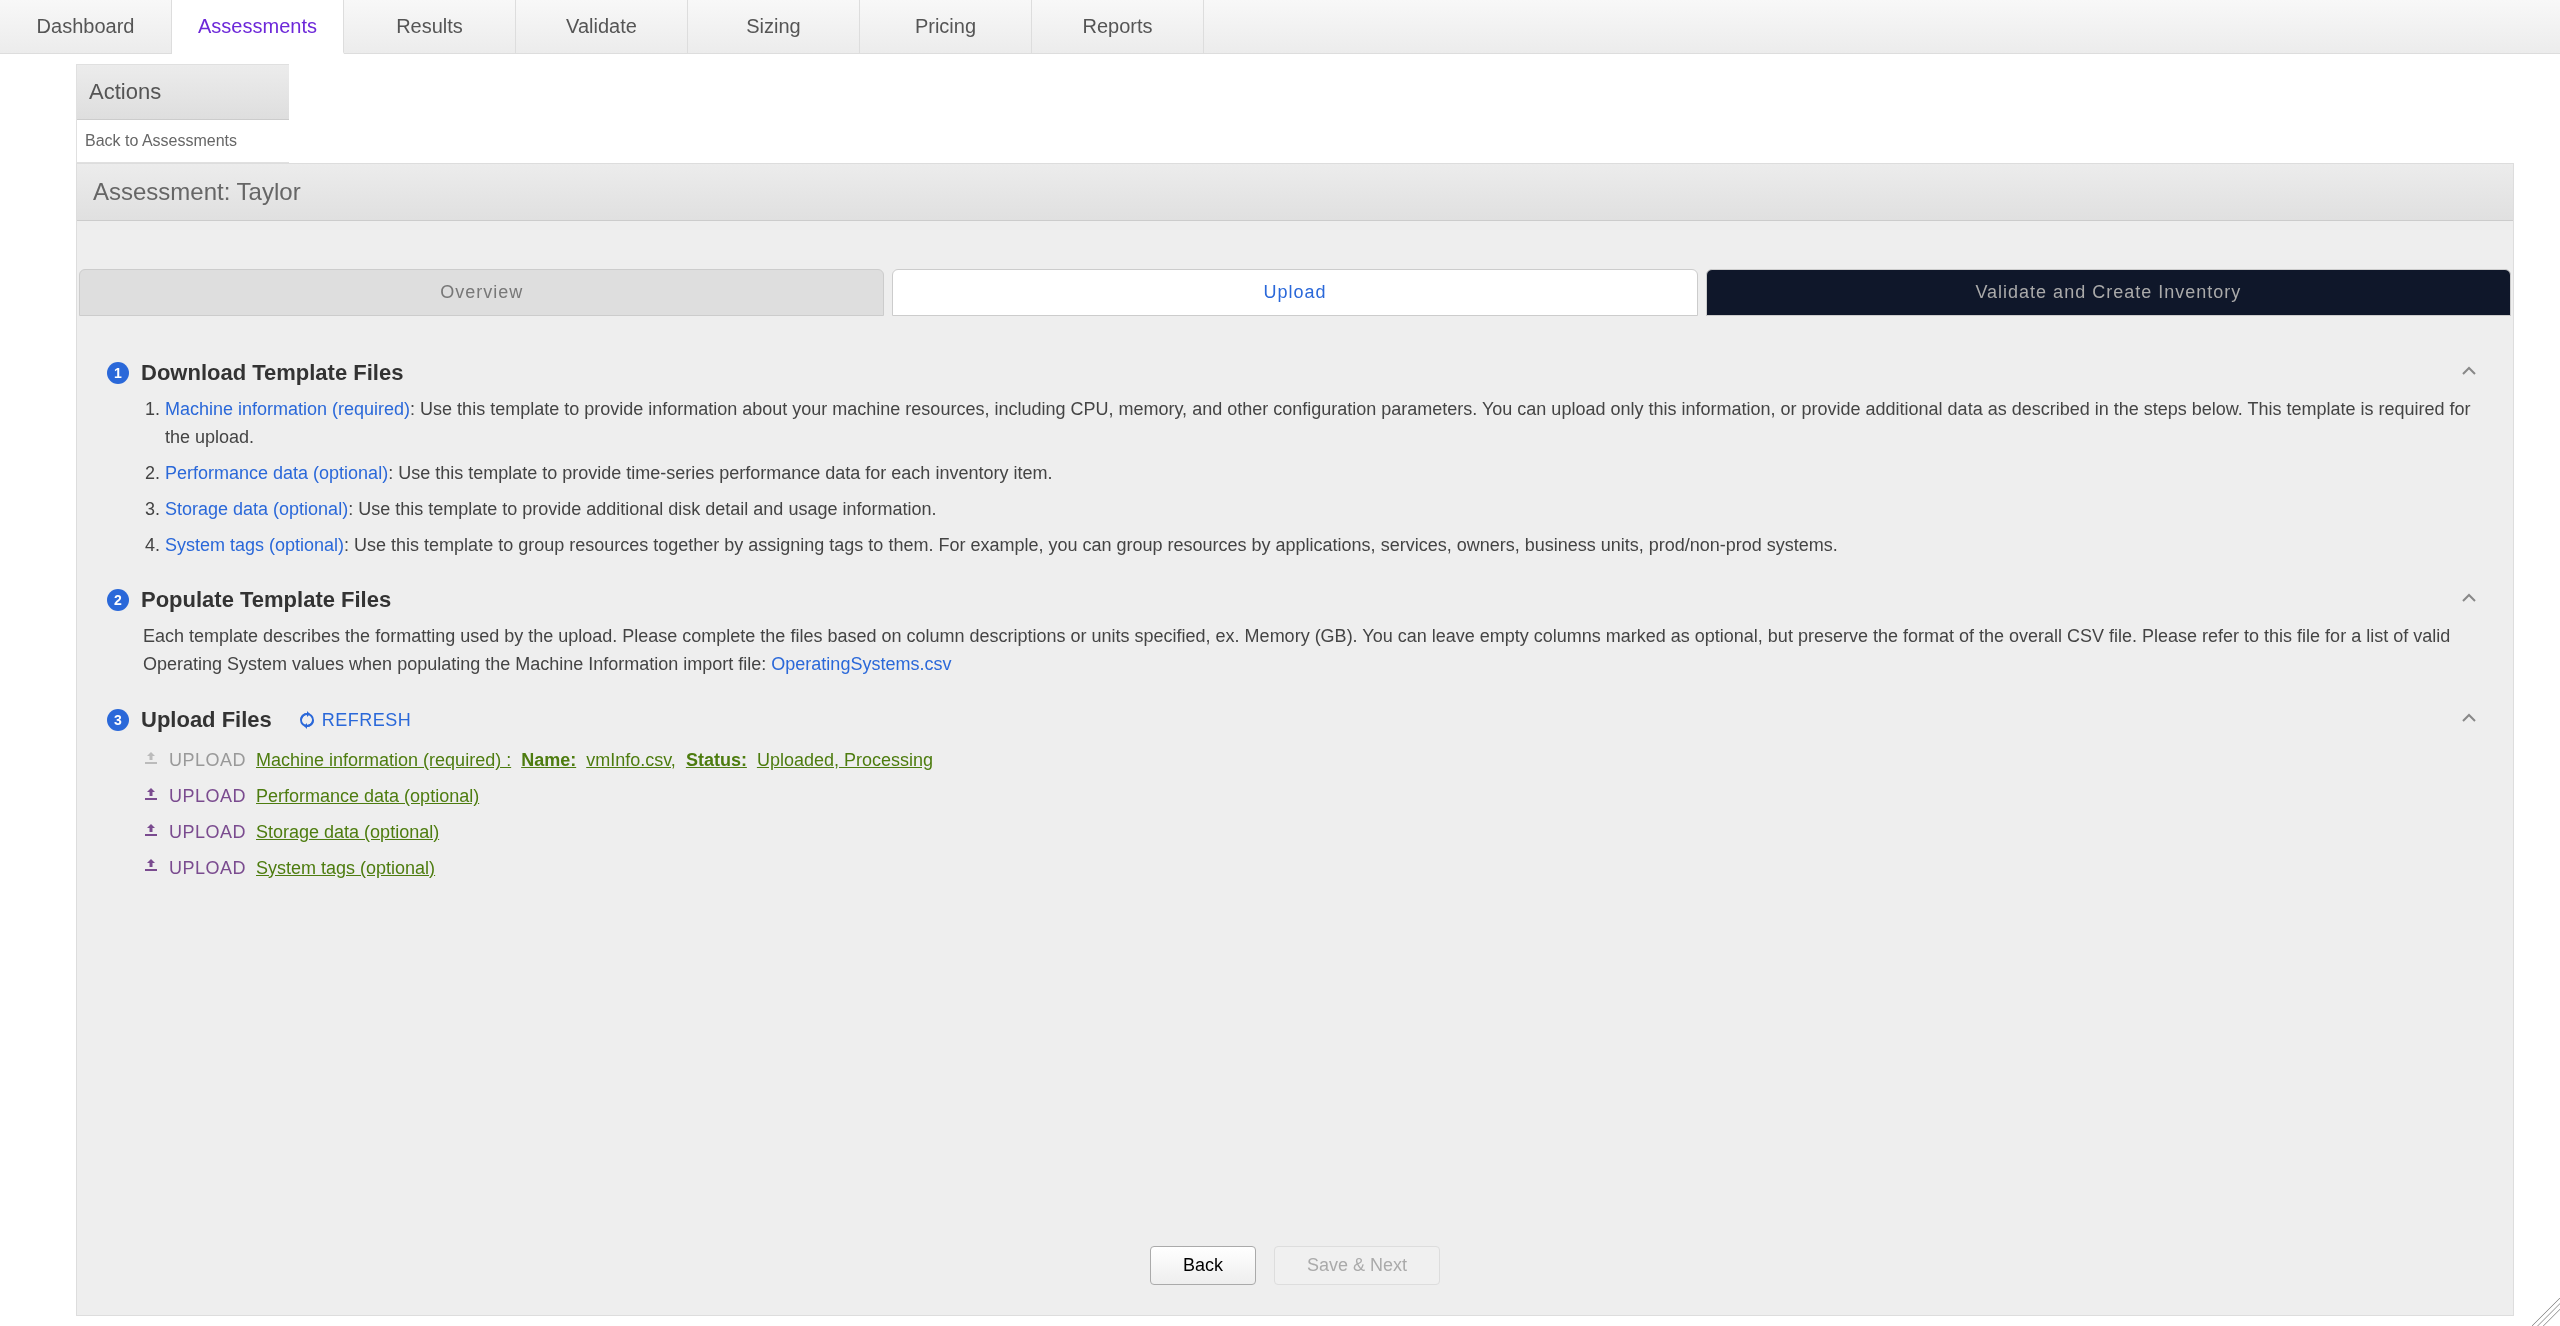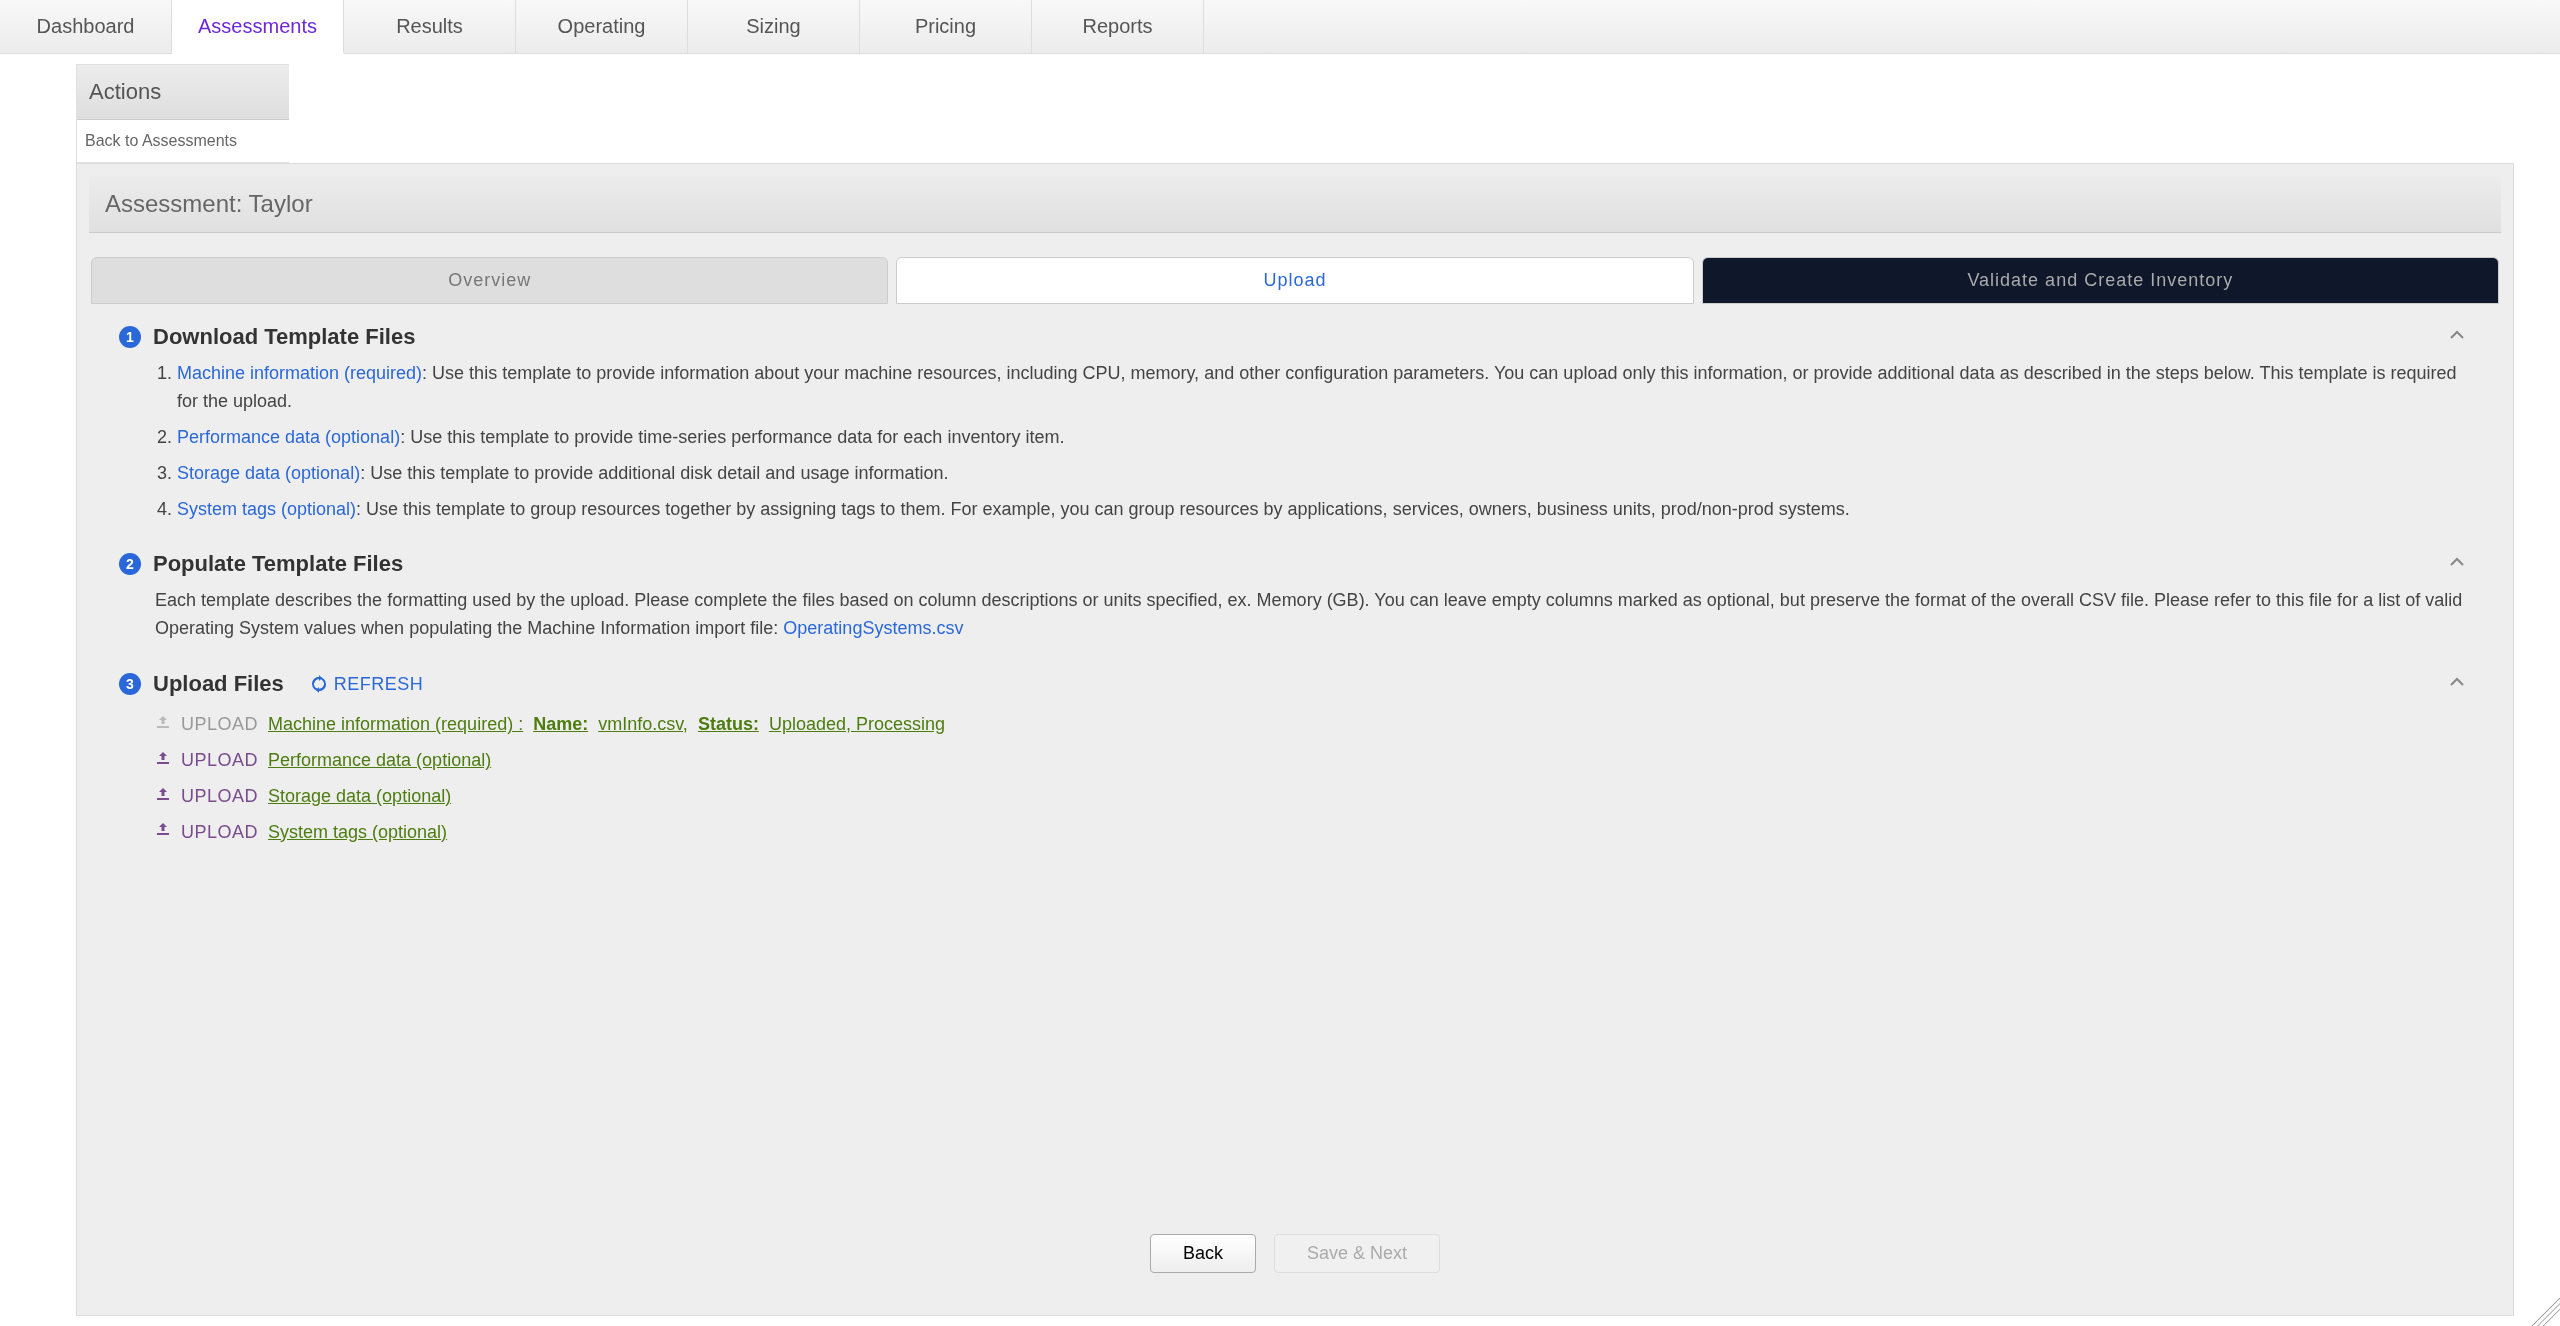--- a/index.html
+++ b/index.html
@@ -6,21 +6,21 @@
 body { font-family: -apple-system, BlinkMacSystemFont, "Segoe UI", Helvetica, Arial, sans-serif; background: #f5f5f5; width: 2560px; height: 1326px; overflow: hidden; }
 .page-wrap { background: #fff; width: 100%; height: 100%; position: relative; }
 .top-tabs { display: flex; height: 54px; background: linear-gradient(to bottom, #f8f8f8 0%, #ececec 100%); border-bottom: 1px solid #ddd; }
 .top-tab { flex: 0 0 172px; display: flex; align-items: center; justify-content: center; font-size: 20px; color: #555; border-right: 1px solid #ddd; cursor: pointer; }
 .top-tab.active { background: #fff; color: #6d28d9; font-weight: 400; border-bottom: 2px solid #fff; margin-bottom: -1px; }
 .content-area { display: flex; padding: 10px 46px 10px 76px; height: calc(100% - 54px); flex-direction: column; }
 .sidebar { width: 213px; background: #fff; border: 1px solid #e0e0e0; border-right: none; display: flex; flex-direction: column; }
 .sidebar-header { background: linear-gradient(to bottom, #ececec,#dedede); padding: 14px 12px; font-size: 22px; color: #555; border-bottom: 1px solid #ccc; }
 .sidebar-link { padding: 12px 8px; font-size: 16px; color: #666; cursor: pointer; }
 .blue-bar { width: 6px; background: #2a68d9; }
-.main-panel { flex: 1; background: #eeeeee; border: 1px solid #ddd; padding: 12px; display: flex; flex-direction: column; }
+.main-panel { flex: 1; background: #eeeeee; border: 1px solid #ddd; padding: 0; display: flex; flex-direction: column; gap: 24px; }
 .assessment-header { background: linear-gradient(to bottom,#ececec,#e0e0e0); border-bottom: 1px solid #ccc; padding: 14px 16px; font-size: 24px; color: #666; font-weight: 400; margin: 0; }
 .wizard-tabs { display: flex; gap: 8px; padding: 24px 0 0 0; margin: 0 0 10px 0; }
 .wizard-tab { flex: 1; background: #dedede; border: 1px solid #ccc; border-radius: 6px 6px 0 0; padding: 12px 0; text-align: center; font-size: 18px; color: #777; letter-spacing: 1px; cursor: pointer; }
 .wizard-tab.wactive { background: #fff; color: #2a68d9; }
 .wizard-tab.wdisabled { color: #aaa; background: #0f172a; }
 .wizard-body { padding: 10px 30px 30px 30px; flex: 1; overflow: auto; }
 .section { margin-bottom: 28px; }
 .section-head { display: flex; align-items: center; gap: 12px; position: relative; }
 .step-badge { width: 22px; height: 22px; border-radius: 50%; background: #2a68d9; color: #fff; font-size: 14px; display: flex; align-items: center; justify-content: center; font-weight: 600; }
 .section-title { font-size: 22px; font-weight: 600; color: #333; }
@@ -44,21 +44,21 @@
 .corner { position: absolute; right: 0; bottom: 0; width: 28px; height: 28px; background: linear-gradient(135deg, transparent 48%, #999 50%, transparent 52%), linear-gradient(135deg, transparent 58%, #999 60%, transparent 62%), linear-gradient(135deg, transparent 68%, #999 70%, transparent 72%); }
 </style>
 </head>
 <body>
 <div class="page-wrap">
 
 <div class="top-tabs">
   <div class="top-tab">Dashboard</div>
   <div class="top-tab active">Assessments</div>
   <div class="top-tab">Results</div>
-  <div class="top-tab">Operating</div>
+  <div class="top-tab">Validate</div>
   <div class="top-tab">Sizing</div>
   <div class="top-tab">Pricing</div>
   <div class="top-tab">Reports</div>
 </div>
 
 <div class="content-area">
 
   <div class="sidebar">
     <div class="sidebar-header">Actions</div>
     <div class="sidebar-link">Back to Assessments</div>

